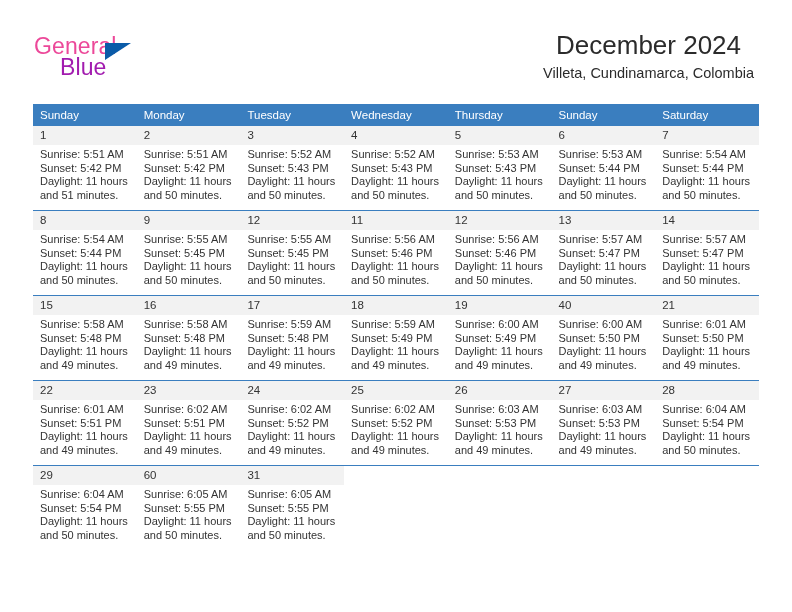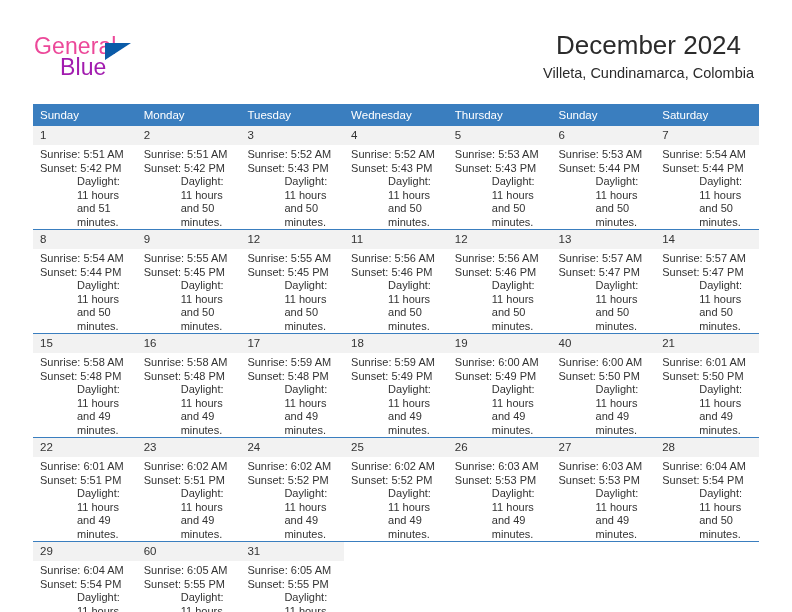--- a/index.html
+++ b/index.html
@@ -134,21 +134,20 @@
     padding: 3px 6px 0 7px;
     font-size: 11px;
     color: #333333;
     line-height: 13.5px;
   }
   .details div {
     white-space: nowrap;
   }
   .details .daylight {
     white-space: normal;
-    margin-left: 37px;
   }
 </style>
 </head>
 <body>
 
 <div class="page">
 
   <div class="header">
 
     <div class="brand">

